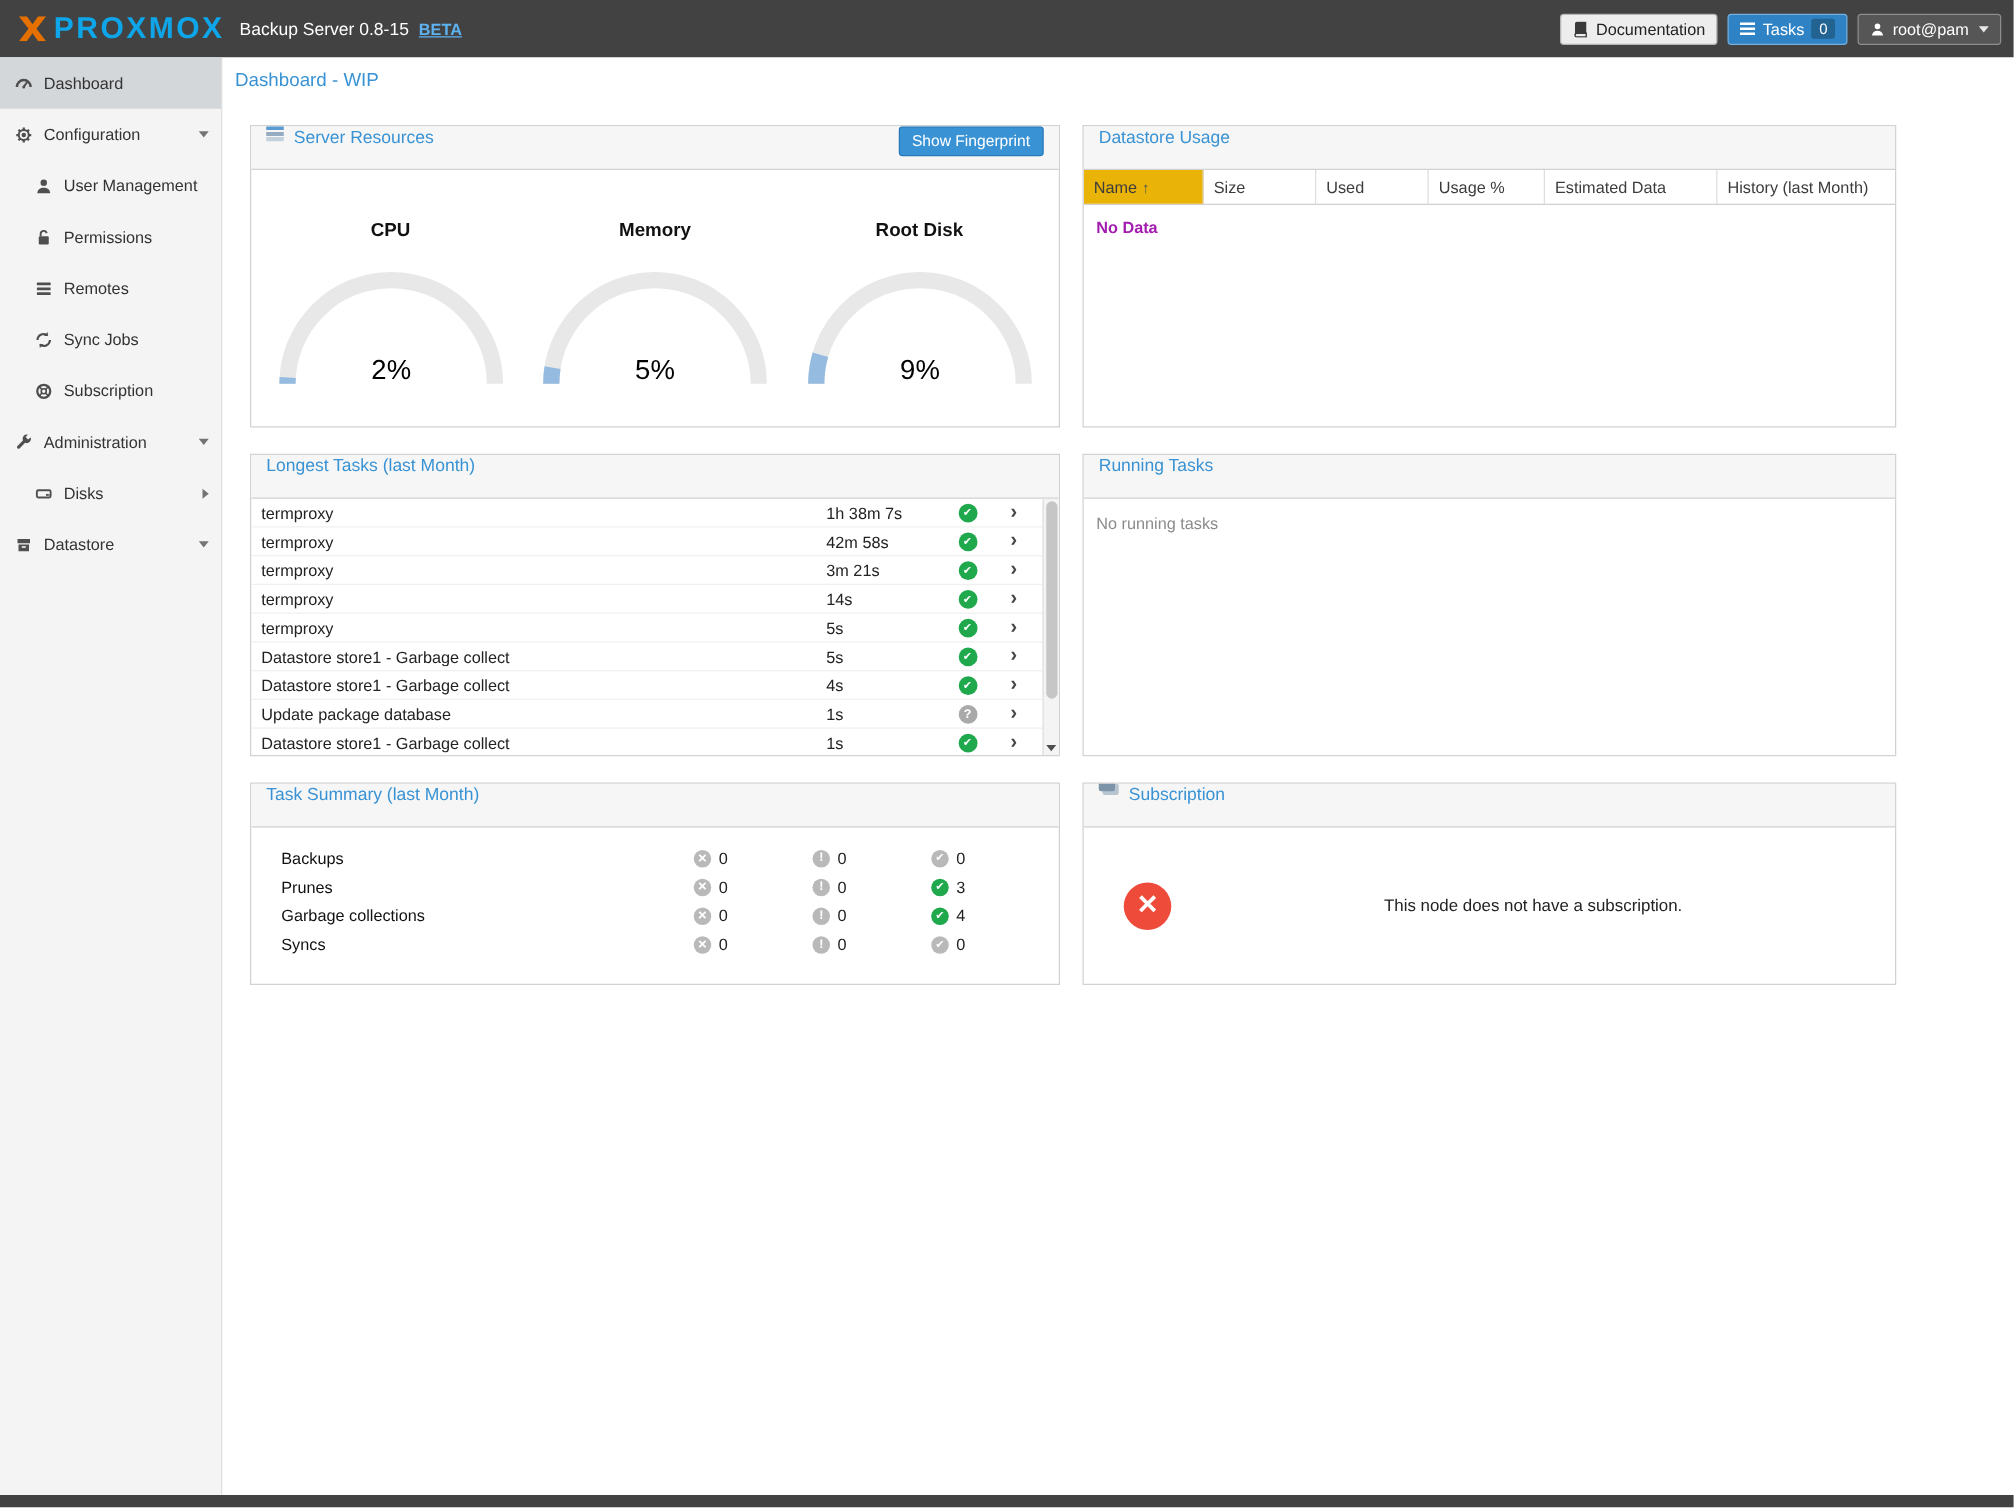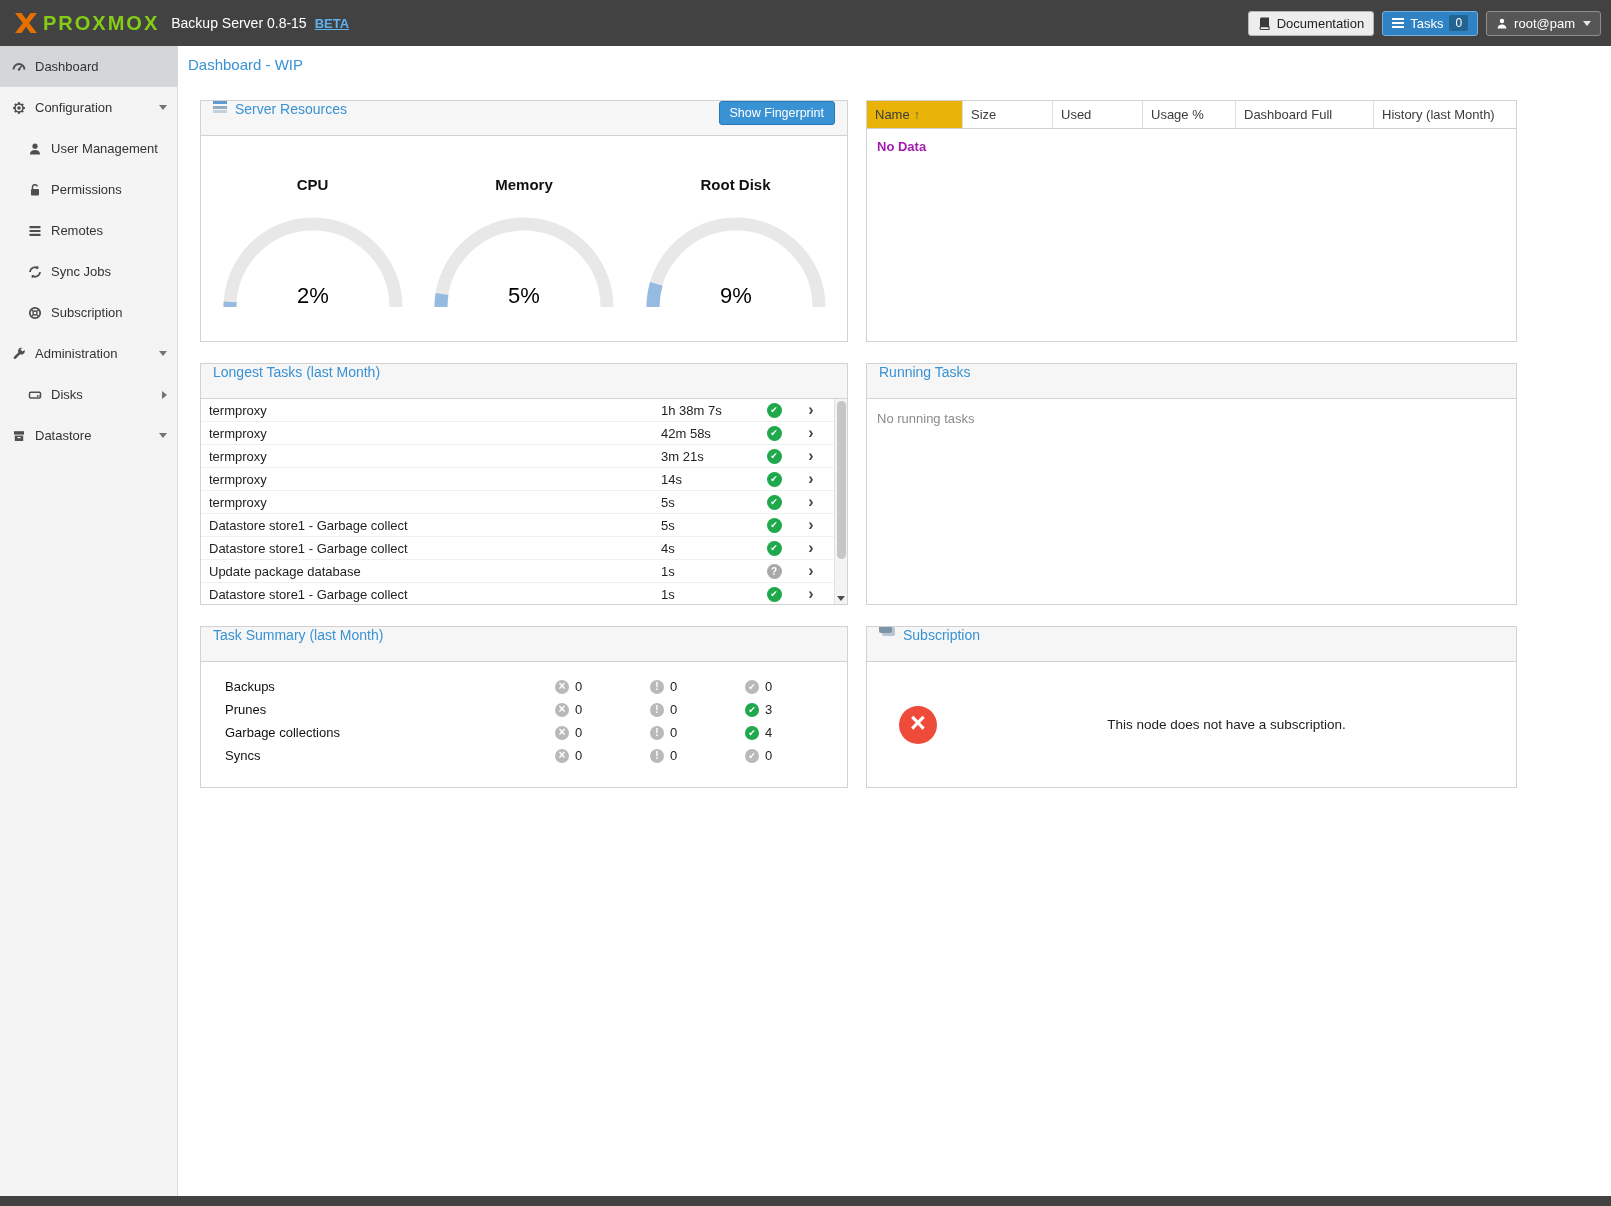--- a/index.html
+++ b/index.html
@@ -4,21 +4,21 @@
 <style>
   * { box-sizing: border-box; margin: 0; padding: 0; }
   html,body { width: 1611px; height: 1206px; }
   body {
     font-family: "Liberation Sans", "DejaVu Sans", sans-serif;
     font-size: 13px; color: #222; background: #fff; overflow: hidden;
   }
   
   .topbar { height: 46px; background: #424242; display: flex; align-items: center; padding: 0 10px; }
   .logo { display: flex; align-items: center; gap: 5px; margin: 0 12px 0 4px; }
-  .logo-text { color: #84cc16; font-size: 20px; font-weight: bold; letter-spacing: 2px; }
+  .logo-text { color: #0ea5e9; font-size: 24px; font-weight: bold; letter-spacing: 2px; }
   .product { color: #fff; font-size: 14px; margin-right: 8px; white-space: nowrap; }
   .beta { color: #5fb2f0; font-size: 13px; font-weight: bold; text-decoration: underline; cursor: pointer; }
   .topbar-right { margin-left: auto; display: flex; align-items: flex-start; gap: 8px; }
   .tb-btn { display: inline-flex; align-items: center; gap: 6px; height: 25px; padding: 0 9px;
             border-radius: 3px; font-size: 13px; cursor: pointer; border: 1px solid transparent;
             font-family: inherit; }
   .btn-doc   { background: #ededed; border-color: #b5b5b5; color: #222; }
   .btn-tasks { background: #2f83c5; border-color: #74afdd; color: #fff; }
   .btn-tasks .badge { background: #holder; background: #226392; border-radius: 2px; padding: 1px 6px; font-size: 12px; }
   .btn-user  { background: #565656; border-color: #8d8d8d; color: #fff; }
@@ -295,36 +295,39 @@
             <svg width="190" height="103" viewBox="0 0 190 103">
               <path class="gauge-track" d="M 12 98 A 83 83 0 0 1 178 98"></path>
               <path class="gauge-fill" d="M 12 98 A 83 83 0 0 1 178 98" stroke-dasharray="23.5 260.8"></path>
               <text class="gauge-value" x="95" y="94" text-anchor="middle">9%</text>
             </svg>
           </div>
         </div>
       </div>
 
       <div class="panel h242">
+        <div class="panel-header">
+          <span class="panel-title">Datastore Usage</span>
+        </div>
         <div class="du-header">
           <div class="du-cell sorted w96">
             <span>Name</span>
             <span class="sort-up"></span>
           </div>
           <div class="du-cell w90">
             <span>Size</span>
           </div>
           <div class="du-cell w90">
             <span>Used</span>
           </div>
           <div class="du-cell w93">
             <span>Usage %</span>
           </div>
           <div class="du-cell w138">
-            <span>Dashboard Full</span>
+            <span>Estimated Data</span>
           </div>
           <div class="du-cell">
             <span>History (last Month)</span>
           </div>
         </div>
         <div class="no-data">No Data</div>
       </div>
 
       <div class="panel h242">
         <div class="panel-header">

